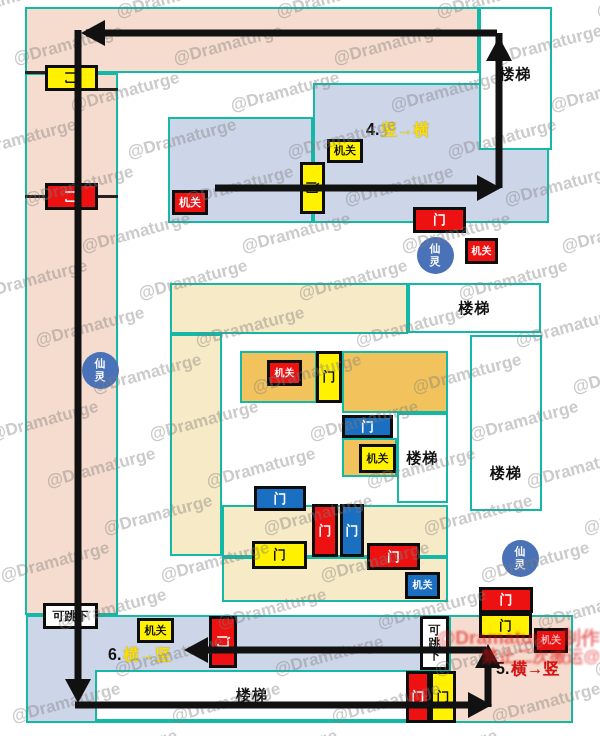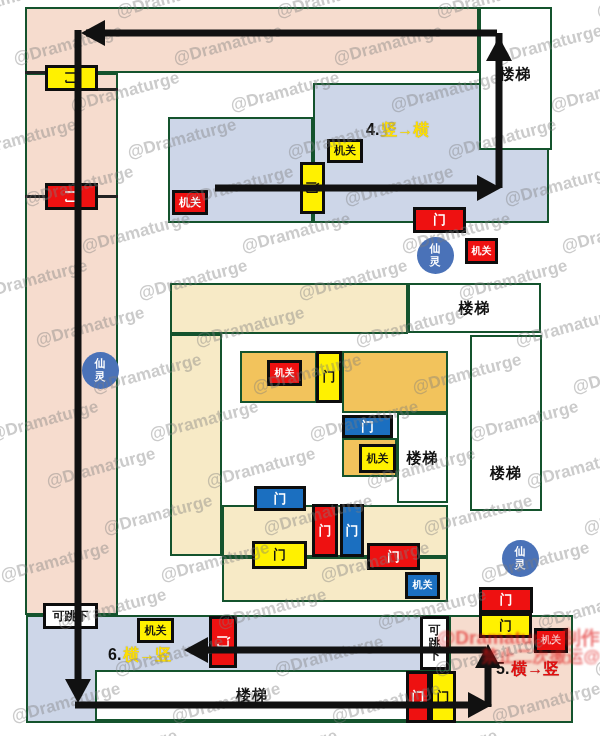--- a/index.html
+++ b/index.html
@@ -1,18 +1,18 @@
 <!DOCTYPE html>
 <html><head>
 <meta charset="utf-8">
 <style>
   html,body{margin:0;padding:0;background:#fff;}
   #stage{position:relative;width:600px;height:736px;background:#fff;overflow:hidden;
          font-family:"Liberation Sans","DejaVu Sans",sans-serif;}
-  .region{position:absolute;box-sizing:border-box;border:2px solid #14532d;
+  .region{position:absolute;box-sizing:border-box;border:2px solid #14b8a6;
           display:flex;align-items:center;justify-content:center;text-align:right;}
   .region .rlabel{font-weight:bold;color:#111;letter-spacing:1px;position:relative;white-space:nowrap;}
   .mbox{position:absolute;box-sizing:border-box;border:3px solid #0d0d0d;
         display:flex;align-items:center;justify-content:center;text-align:center;}
   .mbox span{font-weight:bold;line-height:1.05;display:block;}
   .seelie{position:absolute;border-radius:50%;display:flex;align-items:center;justify-content:center;
           text-align:center;}
   .seelie span{color:#fff;font-weight:bold;font-size:11px;line-height:1.15;}
   .step{position:absolute;white-space:nowrap;font-weight:bold;font-size:16px;}
   .step .num{color:#111;margin-right:2px;}

